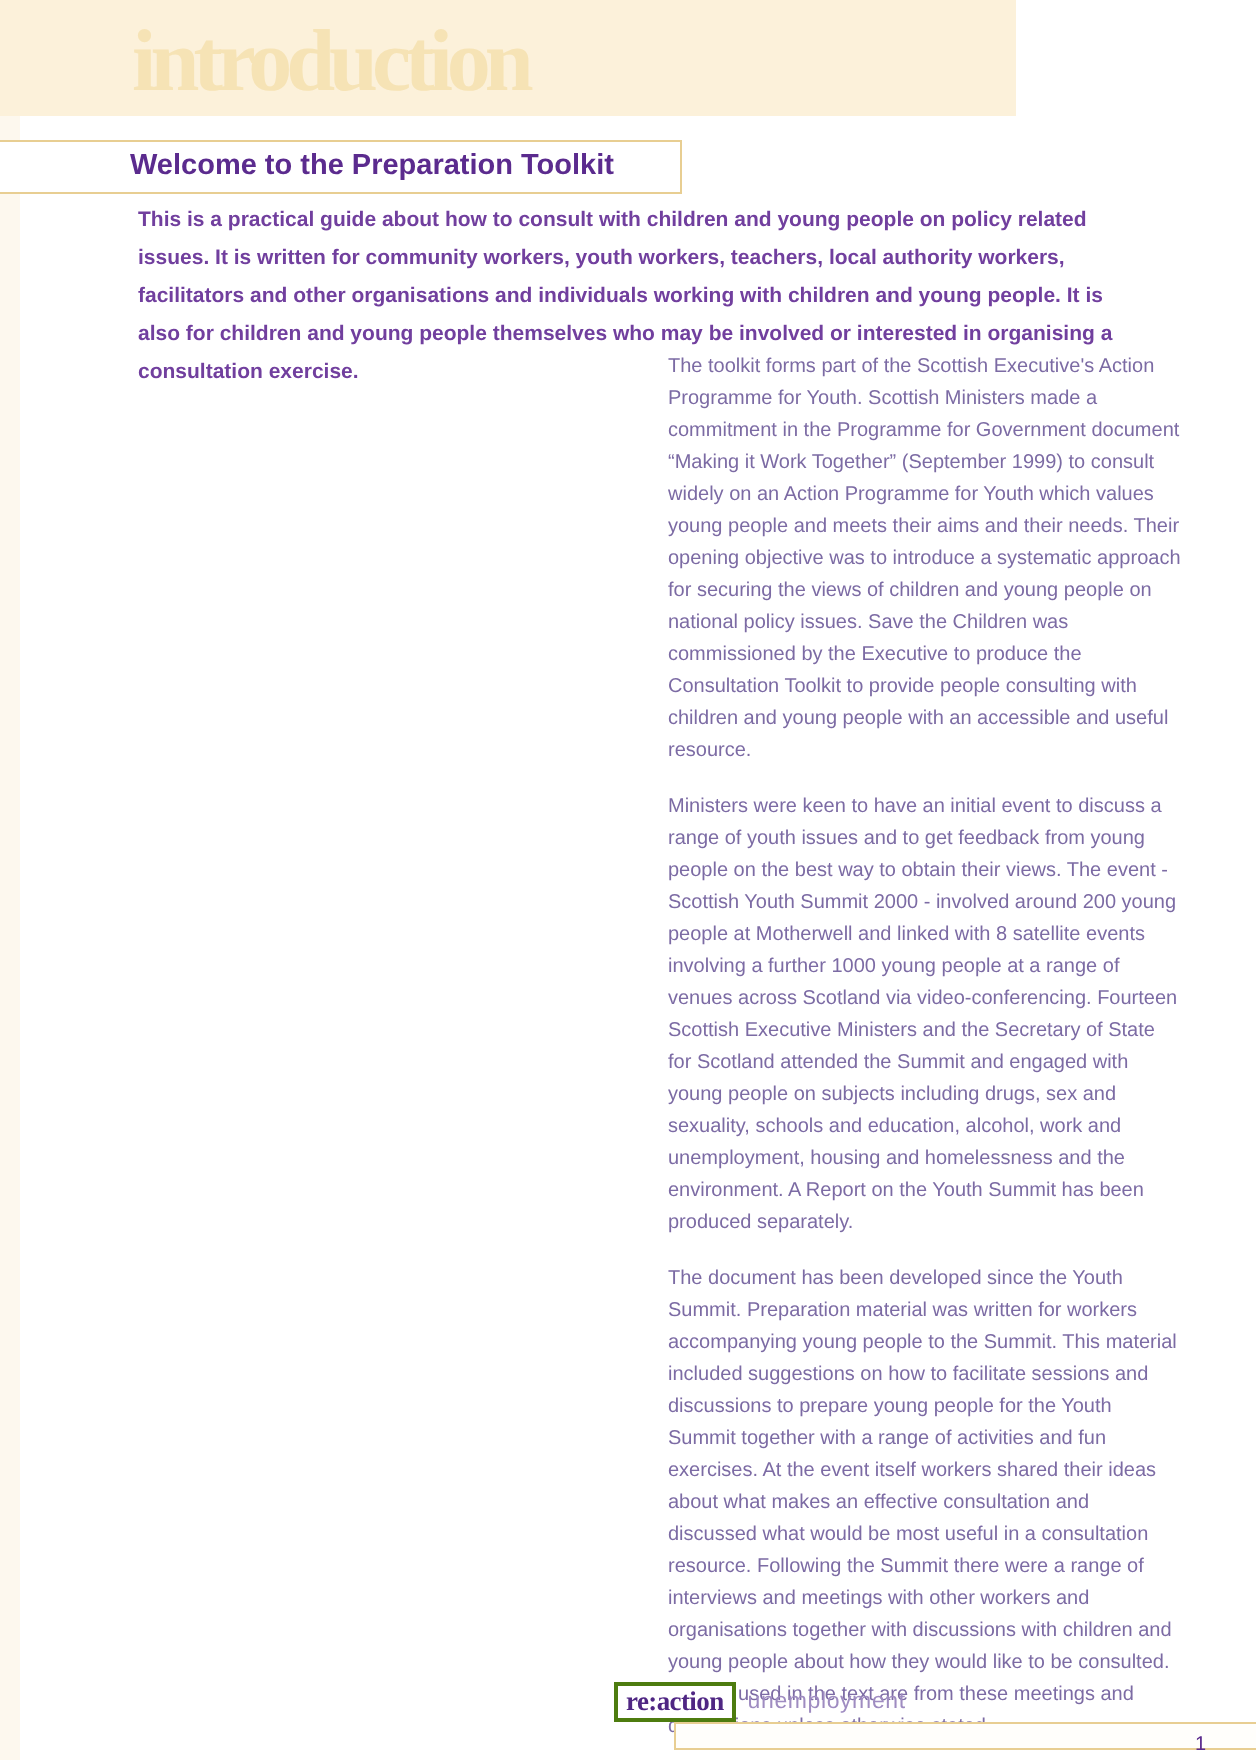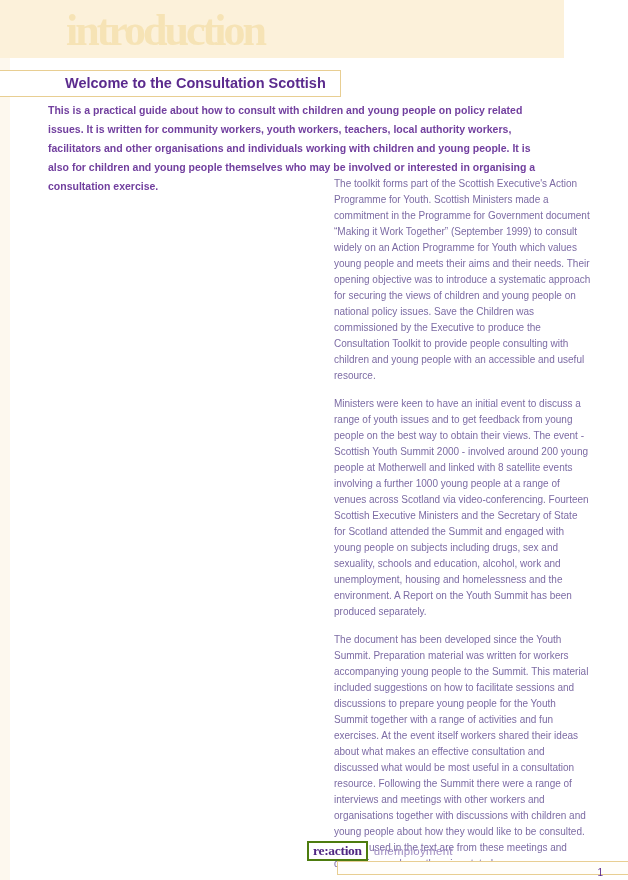--- a/index.html
+++ b/index.html
@@ -13,21 +13,21 @@
   }
   .left-strip {
     position: absolute;
     left: 0; top: 58px; bottom: 0;
     width: 10px;
     background: #fdf8ee;
   }
   .banner {
     position: absolute;
     left: 0; top: 0;
-    width: 564px; height: 58px;
+    width: 508px; height: 58px;
     background: #fcf1da;
   }
   .banner-title {
     position: absolute;
     left: 66px; top: 0;
     height: 58px; line-height: 62px;
     font-family: "Liberation Serif", serif;
     font-weight: bold;
     font-size: 44px;
     letter-spacing: -3px;
@@ -45,21 +45,21 @@
   .heading-title {
     padding-left: 65px;
     line-height: 25px;
     font-size: 14.5px;
     font-weight: bold;
     color: #5b2b8e;
     white-space: nowrap;
   }
   .intro-paragraph {
     position: absolute;
-    left: 48px; top: 101px;
+    left: 69px; top: 101px;
     width: 497px;
     font-size: 10.5px;
     font-weight: bold;
     color: #713f9e;
     line-height: 19px;
     text-align: left;
   }
   .body-column {
     position: absolute;
     left: 334px; top: 176px;
@@ -131,21 +131,21 @@
 
 <div class="page">
 
   <div class="banner">
     <div class="banner-title">introduction</div>
   </div>
 
   <div class="left-strip"></div>
 
   <div class="heading-box">
-    <div class="heading-title">Welcome to the Consultation Scottish</div>
+    <div class="heading-title">Welcome to the Preparation Toolkit</div>
   </div>
 
   <div class="intro-paragraph">This is a practical guide about how to consult with children and young people on policy related issues. It is written for community workers, youth workers, teachers, local authority workers, facilitators and other organisations and individuals working with children and young people. It is also for children and young people themselves who may be involved or interested in organising a consultation exercise.</div>
 
   <div class="body-column">
     <p class="body-paragraph">The toolkit forms part of the Scottish Executive's Action Programme for Youth. Scottish Ministers made a commitment in the Programme for Government document “Making it Work Together” (September 1999) to consult widely on an Action Programme for Youth which values young people and meets their aims and their needs. Their opening objective was to introduce a systematic approach for securing the views of children and young people on national policy issues. Save the Children was commissioned by the Executive to produce the Consultation Toolkit to provide people consulting with children and young people with an accessible and useful resource.</p>
     <p class="body-paragraph">Ministers were keen to have an initial event to discuss a range of youth issues and to get feedback from young people on the best way to obtain their views. The event - Scottish Youth Summit 2000 - involved around 200 young people at Motherwell and linked with 8 satellite events involving a further 1000 young people at a range of venues across Scotland via video-conferencing. Fourteen Scottish Executive Ministers and the Secretary of State for Scotland attended the Summit and engaged with young people on subjects including drugs, sex and sexuality, schools and education, alcohol, work and unemployment, housing and homelessness and the environment. A Report on the Youth Summit has been produced separately.</p>
     <p class="body-paragraph">The document has been developed since the Youth Summit. Preparation material was written for workers accompanying young people to the Summit. This material included suggestions on how to facilitate sessions and discussions to prepare young people for the Youth Summit together with a range of activities and fun exercises. At the event itself workers shared their ideas about what makes an effective consultation and discussed what would be most useful in a consultation resource. Following the Summit there were a range of interviews and meetings with other workers and organisations together with discussions with children and young people about how they would like to be consulted. Quotes used in the text are from these meetings and discussions unless otherwise stated.</p>
   </div>
 

